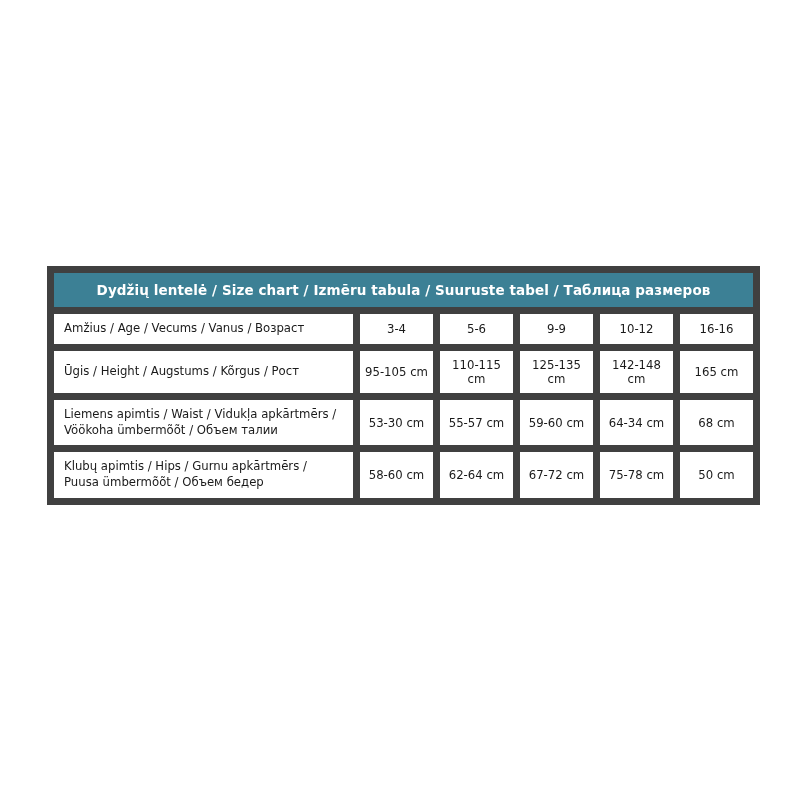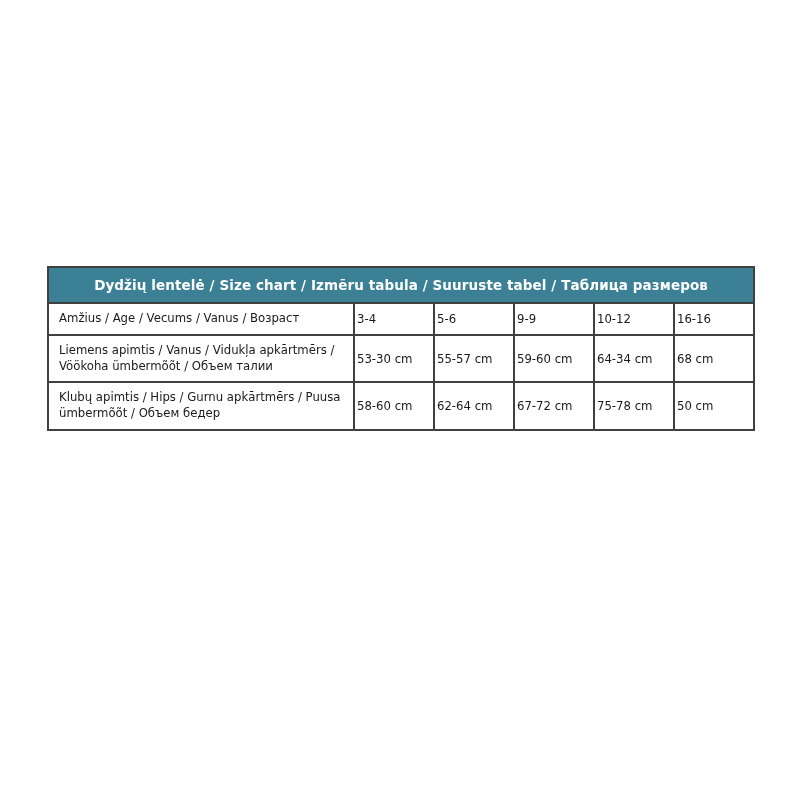--- a/index.html
+++ b/index.html
@@ -24,41 +24,41 @@
     top: 266px;
     width: 706px;
   }
   table.size-chart {
     border-collapse: collapse;
     width: 706px;
     table-layout: fixed;
   }
   table.size-chart td,
   table.size-chart th {
-    border: 2px solid #404040;
+    border: 7px solid #404040;
     color: #1a1a1a;
   }
   .title-cell {
     background: #3c8095;
     color: #ffffff !important;
     text-align: center;
     font-weight: bold;
     font-size: 13.5px;
     padding: 9px 4px;
     letter-spacing: 0.1px;
   }
   .label-cell {
     text-align: left;
     font-size: 11.7px;
     padding: 7px 10px;
     line-height: 1.35;
     vertical-align: middle;
   }
   .value-cell {
-    text-align: left;
+    text-align: center;
     font-size: 11.7px;
     padding: 7px 2px;
     vertical-align: middle;
   }
   col.c-label { width: 306px; }
   col.c-v { width: 80px; }
 </style>
 </head>
 <body>
 
@@ -80,24 +80,32 @@
 
         <tr>
           <td class="label-cell">Amžius / Age / Vecums / Vanus / Возраст</td>
           <td class="value-cell">3-4</td>
           <td class="value-cell">5-6</td>
           <td class="value-cell">9-9</td>
           <td class="value-cell">10-12</td>
           <td class="value-cell">16-16</td>
         </tr>
 
+        <tr>
+          <td class="label-cell">Ūgis / Height / Augstums / Kõrgus / Рост</td>
+          <td class="value-cell">95-105 cm</td>
+          <td class="value-cell">110-115 cm</td>
+          <td class="value-cell">125-135 cm</td>
+          <td class="value-cell">142-148 cm</td>
+          <td class="value-cell">165 cm</td>
+        </tr>
 
 
         <tr>
-          <td class="label-cell">Liemens apimtis / Vanus / Vidukļa apkārtmērs / Vöökoha ümbermõõt / Объем талии</td>
+          <td class="label-cell">Liemens apimtis / Waist / Vidukļa apkārtmērs / Vöökoha ümbermõõt / Объем талии</td>
           <td class="value-cell">53-30 cm</td>
           <td class="value-cell">55-57 cm</td>
           <td class="value-cell">59-60 cm</td>
           <td class="value-cell">64-34 cm</td>
           <td class="value-cell">68 cm</td>
         </tr>
 
         <tr>
           <td class="label-cell">Klubų apimtis / Hips / Gurnu apkārtmērs / Puusa ümbermõõt / Объем бедер</td>
           <td class="value-cell">58-60 cm</td>

